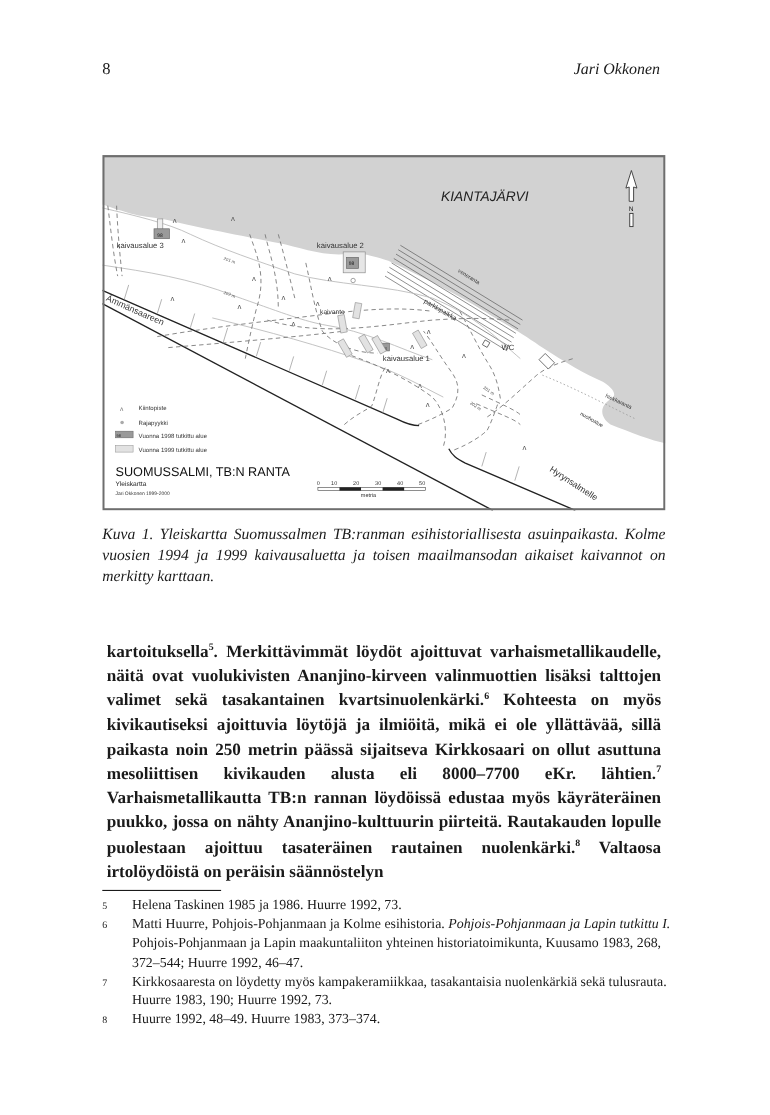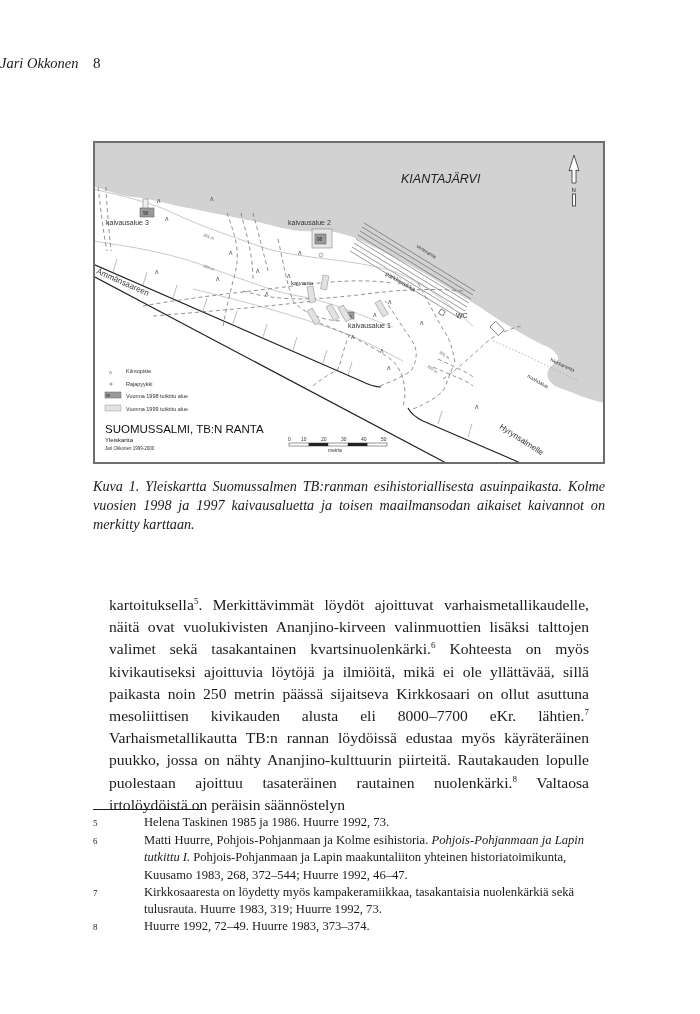--- a/index.html
+++ b/index.html
@@ -1,36 +1,36 @@
 <!DOCTYPE html>
 <html><head>
 <meta charset="utf-8">
 <style>
   html, body { margin: 0; padding: 0; background: #ffffff; }
   body { width: 700px; height: 1014px; position: relative; overflow: hidden;
          font-family: "Liberation Serif", "DejaVu Serif", serif; color: #1a1a1a; }
   .page-number { position: absolute; left: 93px; top: 55px; font-size: 15px; }
-  .running-head { position: absolute; left: 0; width: 600px; top: 55px; text-align: left;
+  .running-head { position: absolute; left: 0; width: 600px; top: 55px; text-align: right;
                   font-size: 14.5px; font-style: italic; }
   .map-figure { position: absolute; left: 93px; top: 141px; width: 512px; height: 323px; }
   .map-figure svg { display: block; }
   .map-label { font-family: "Liberation Sans", "DejaVu Sans", sans-serif; }
   .caption { position: absolute; left: 93px; top: 477px; width: 512px; font-size: 14.2px;
              line-height: 19px; font-style: italic; text-align: justify; }
   .body-text { position: absolute; left: 93px; top: 578px; width: 512px; font-size: 15.6px;
                line-height: 22.2px; text-align: justify; }
-  .body-text p { margin: 16px; }
+  .body-text p { margin: 4px; font-weight: bold; }
   .body-text sup, .footnote sup { font-size: 9px; vertical-align: 6px; line-height: 0; }
   .fn-rule { position: absolute; left: 93px; top: 809px; width: 108px; height: 0;
              border-top: 1px solid #1a1a1a; }
   .footnotes { position: absolute; left: 93px; top: 814px; width: 520px; font-size: 12.6px;
                line-height: 17.2px; }
   .footnote { display: flex; }
   .fn-num { width: 27px; flex: none; font-size: 9px; padding-top: 1px; }
-  .fn-text { flex: 1; margin-left: 24px; }
+  .fn-text { flex: 1; }
 </style>
 </head>
 <body>
 
 <div class="page-number">8</div>
 <div class="running-head">Jari Okkonen</div>
 
 <div class="map-figure">
   <svg width="512" height="323" viewBox="0 0 512 323" xmlns="http://www.w3.org/2000/svg">
 
@@ -204,38 +204,38 @@
       <rect x="196" y="302" width="98" height="3" fill="#fff" stroke="#333" stroke-width="0.5"></rect>
       <rect x="215.6" y="302" width="19.6" height="3" fill="#222"></rect>
       <rect x="254.8" y="302" width="19.6" height="3" fill="#222"></rect>
       <text x="235" y="311">metria</text>
     </g>
 
     <rect x="1" y="1" width="510" height="321" fill="none" stroke="#6e6e6e" stroke-width="2"></rect>
   </svg>
 </div>
 
-<div class="caption">Kuva 1. Yleiskartta Suomussalmen TB:ranman esihistoriallisesta asuinpaikasta. Kolme vuosien 1998 ja 1997 kaivausaluetta ja toisen maailmansodan aikaiset kaivannot on merkitty karttaan.</div>
+<div class="caption">Kuva 1. Yleiskartta Suomussalmen TB:ranman esihistoriallisesta asuinpaikasta. Kolme vuosien 1994 ja 1999 kaivausaluetta ja toisen maailmansodan aikaiset kaivannot on merkitty karttaan.</div>
 
 <div class="body-text">
   <p><span>kartoituksella</span><sup>5</sup><span>. Merkittävimmät löydöt ajoittuvat varhaismetallikaudelle, näitä ovat vuolukivisten Ananjino-kirveen valinmuottien lisäksi talttojen valimet sekä tasakantainen kvartsinuolenkärki.</span><sup>6</sup><span> Kohteesta on myös kivikautiseksi ajoittuvia löytöjä ja ilmiöitä, mikä ei ole yllättävää, sillä paikasta noin 250 metrin päässä sijaitseva Kirkkosaari on ollut asuttuna mesoliittisen kivikauden alusta eli 8000–7700 eKr. lähtien.</span><sup>7</sup><span> Varhaismetallikautta TB:n rannan löydöissä edustaa myös käyräteräinen puukko, jossa on nähty Ananjino-kulttuurin piirteitä. Rautakauden lopulle puolestaan ajoittuu tasateräinen rautainen nuolenkärki.</span><sup>8</sup><span> Valtaosa irtolöydöistä on peräisin säännöstelyn</span></p>
 </div>
 
 <div class="fn-rule"></div>
 
 <div class="footnotes">
   <div class="footnote">
     <span class="fn-num">5</span>
     <span class="fn-text">Helena Taskinen 1985 ja 1986. Huurre 1992, 73.</span>
   </div>
   <div class="footnote">
     <span class="fn-num">6</span>
     <span class="fn-text"><span>Matti Huurre, Pohjois-Pohjanmaan ja Kolme esihistoria. </span><i>Pohjois-Pohjanmaan ja Lapin tutkittu I.</i><span> Pohjois-Pohjanmaan ja Lapin maakuntaliiton yhteinen historiatoimikunta, Kuusamo 1983, 268, 372–544; Huurre 1992, 46–47.</span></span>
   </div>
   <div class="footnote">
     <span class="fn-num">7</span>
-    <span class="fn-text">Kirkkosaaresta on löydetty myös kampakeramiikkaa, tasakantaisia nuolenkärkiä sekä tulusrauta. Huurre 1983, 319; Huurre 1992, 73.</span>
+    <span class="fn-text">Kirkkosaaresta on löydetty myös kampakeramiikkaa, tasakantaisia nuolenkärkiä sekä tulusrauta. Huurre 1983, 190; Huurre 1992, 73.</span>
   </div>
   <div class="footnote">
     <span class="fn-num">8</span>
-    <span class="fn-text">Huurre 1992, 72–49. Huurre 1983, 373–374.</span>
+    <span class="fn-text">Huurre 1992, 48–49. Huurre 1983, 373–374.</span>
   </div>
 </div>
 
 </body></html>

